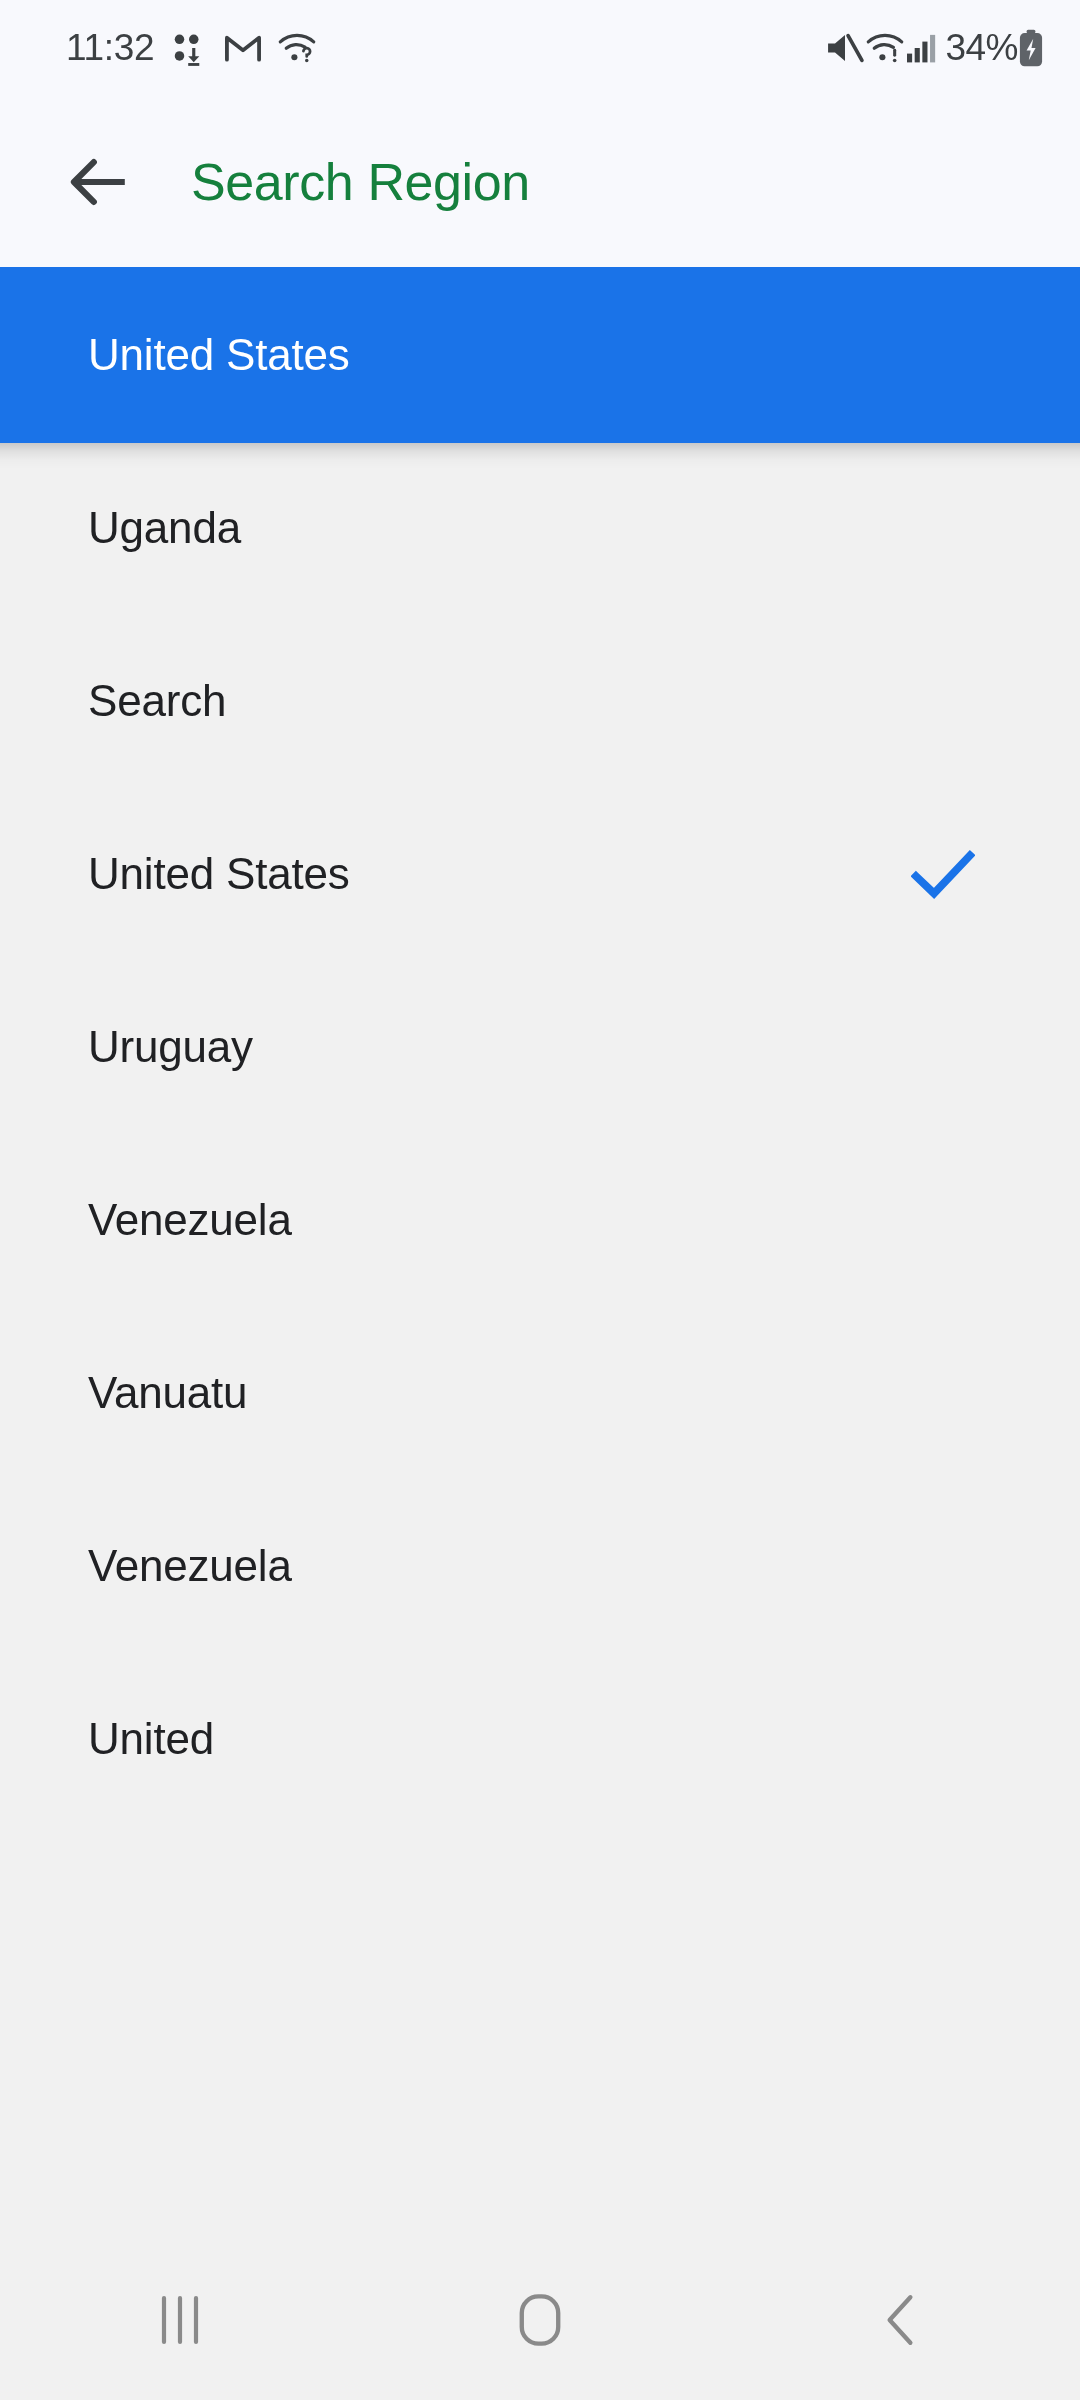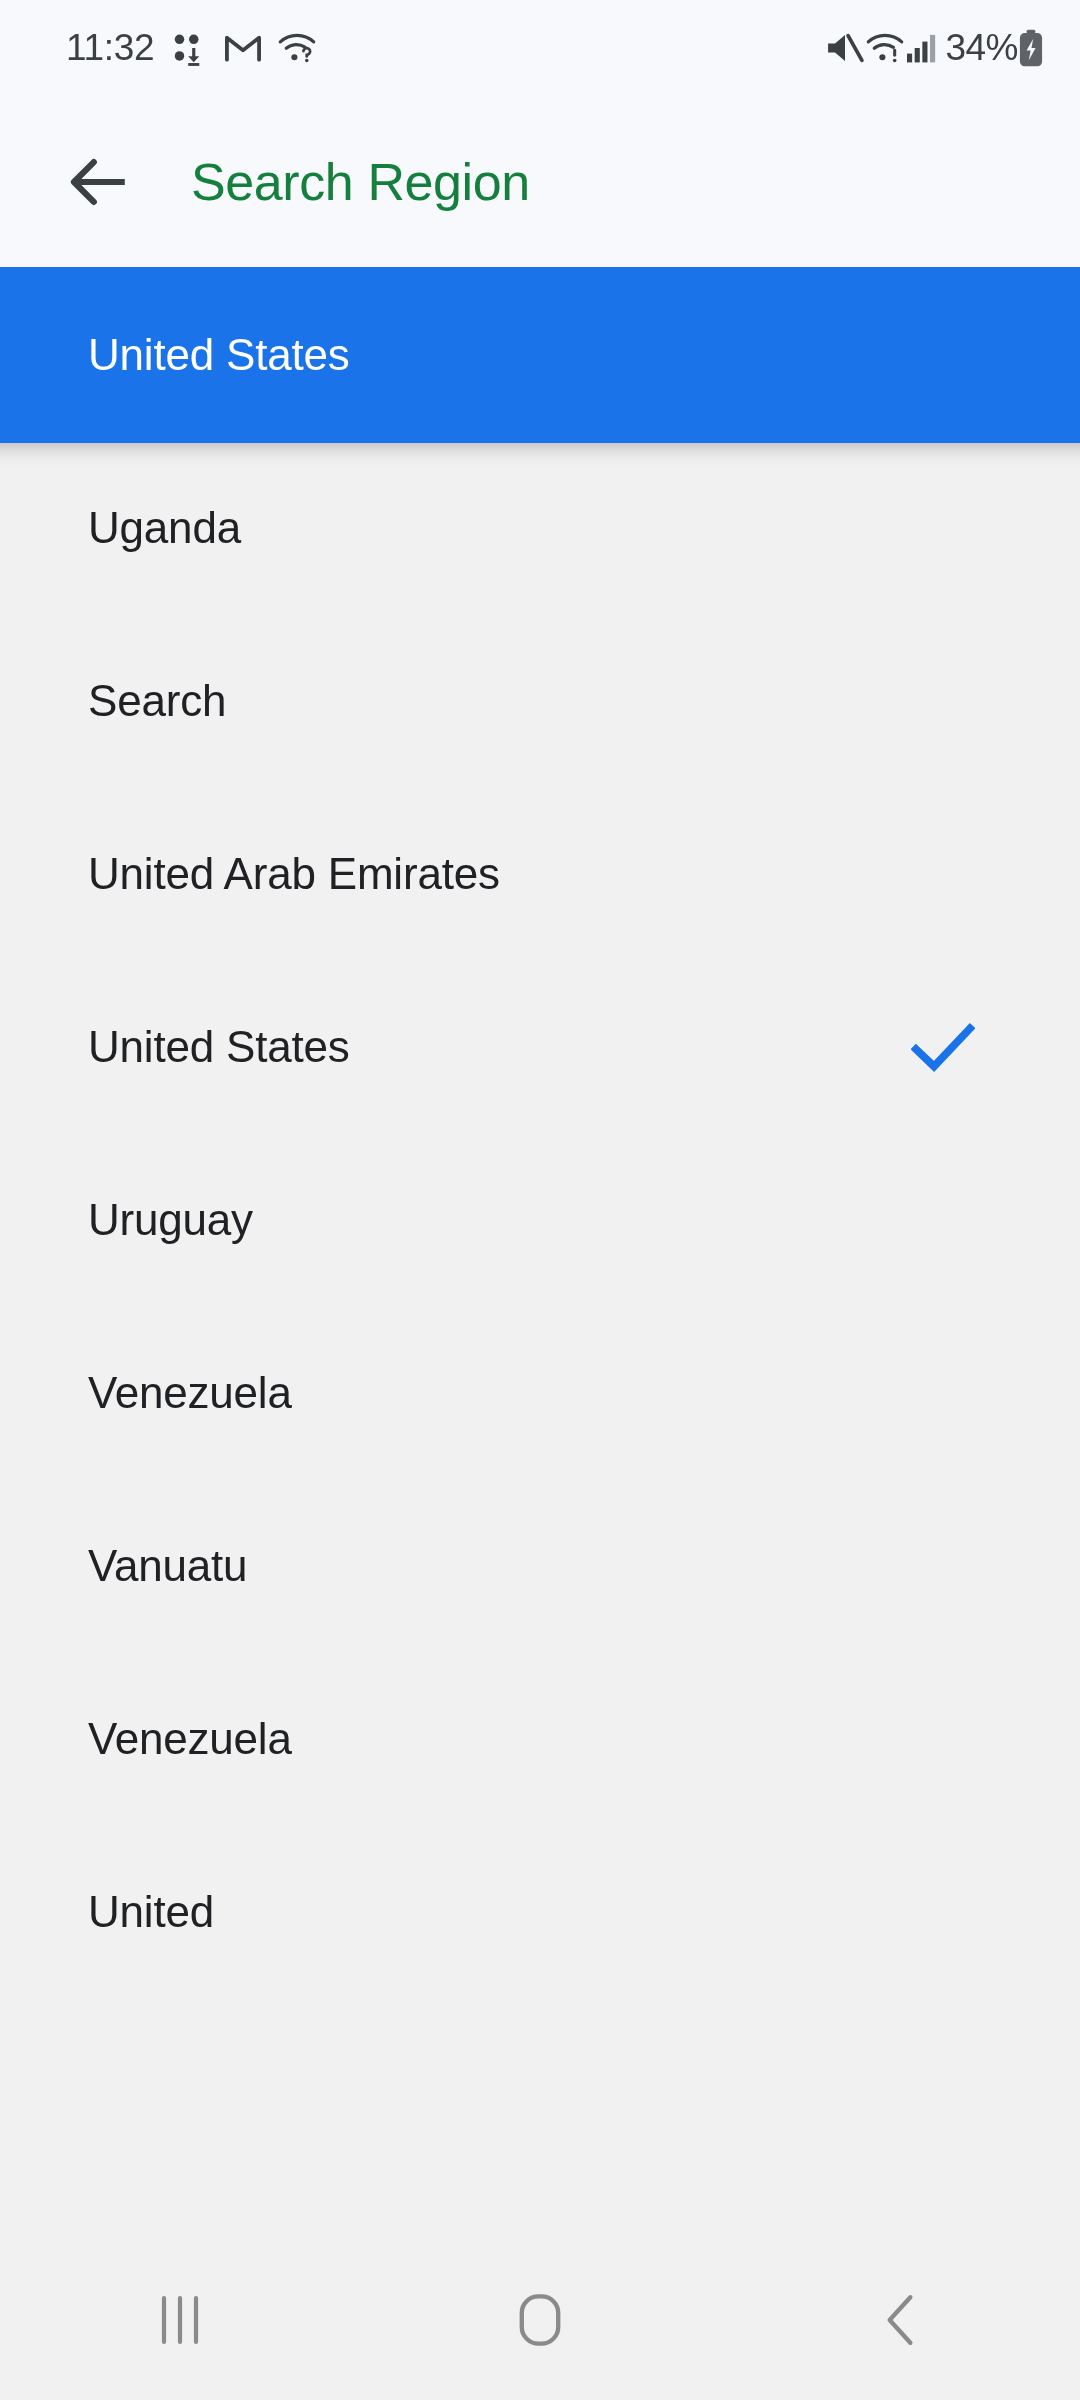--- a/index.html
+++ b/index.html
@@ -256,28 +256,20 @@
       </div>
       <div class="region-row">
         <span class="region-label">Search</span>
         <span class="check-icon check-hidden">
           <svg width="64" height="50" viewBox="0 0 32 25">
             <path d="M2.5 13.6 L11.5 22.2 L29.5 3.2" fill="none" stroke="#1a73e8" stroke-width="3.9" stroke-linecap="square" stroke-linejoin="miter"></path>
           </svg>
         </span>
       </div>
       <div class="region-row">
-        <span class="region-label">United Arab Emirates</span>
-        <span class="check-icon check-hidden">
-          <svg width="64" height="50" viewBox="0 0 32 25">
-            <path d="M2.5 13.6 L11.5 22.2 L29.5 3.2" fill="none" stroke="#1a73e8" stroke-width="3.9" stroke-linecap="square" stroke-linejoin="miter"></path>
-          </svg>
-        </span>
-      </div>
-      <div class="region-row">
         <span class="region-label">United States</span>
         <span class="check-icon">
           <svg width="64" height="50" viewBox="0 0 32 25">
             <path d="M2.5 13.6 L11.5 22.2 L29.5 3.2" fill="none" stroke="#1a73e8" stroke-width="3.9" stroke-linecap="square" stroke-linejoin="miter"></path>
           </svg>
         </span>
       </div>
       <div class="region-row">
         <span class="region-label">Uruguay</span>
         <span class="check-icon check-hidden">

